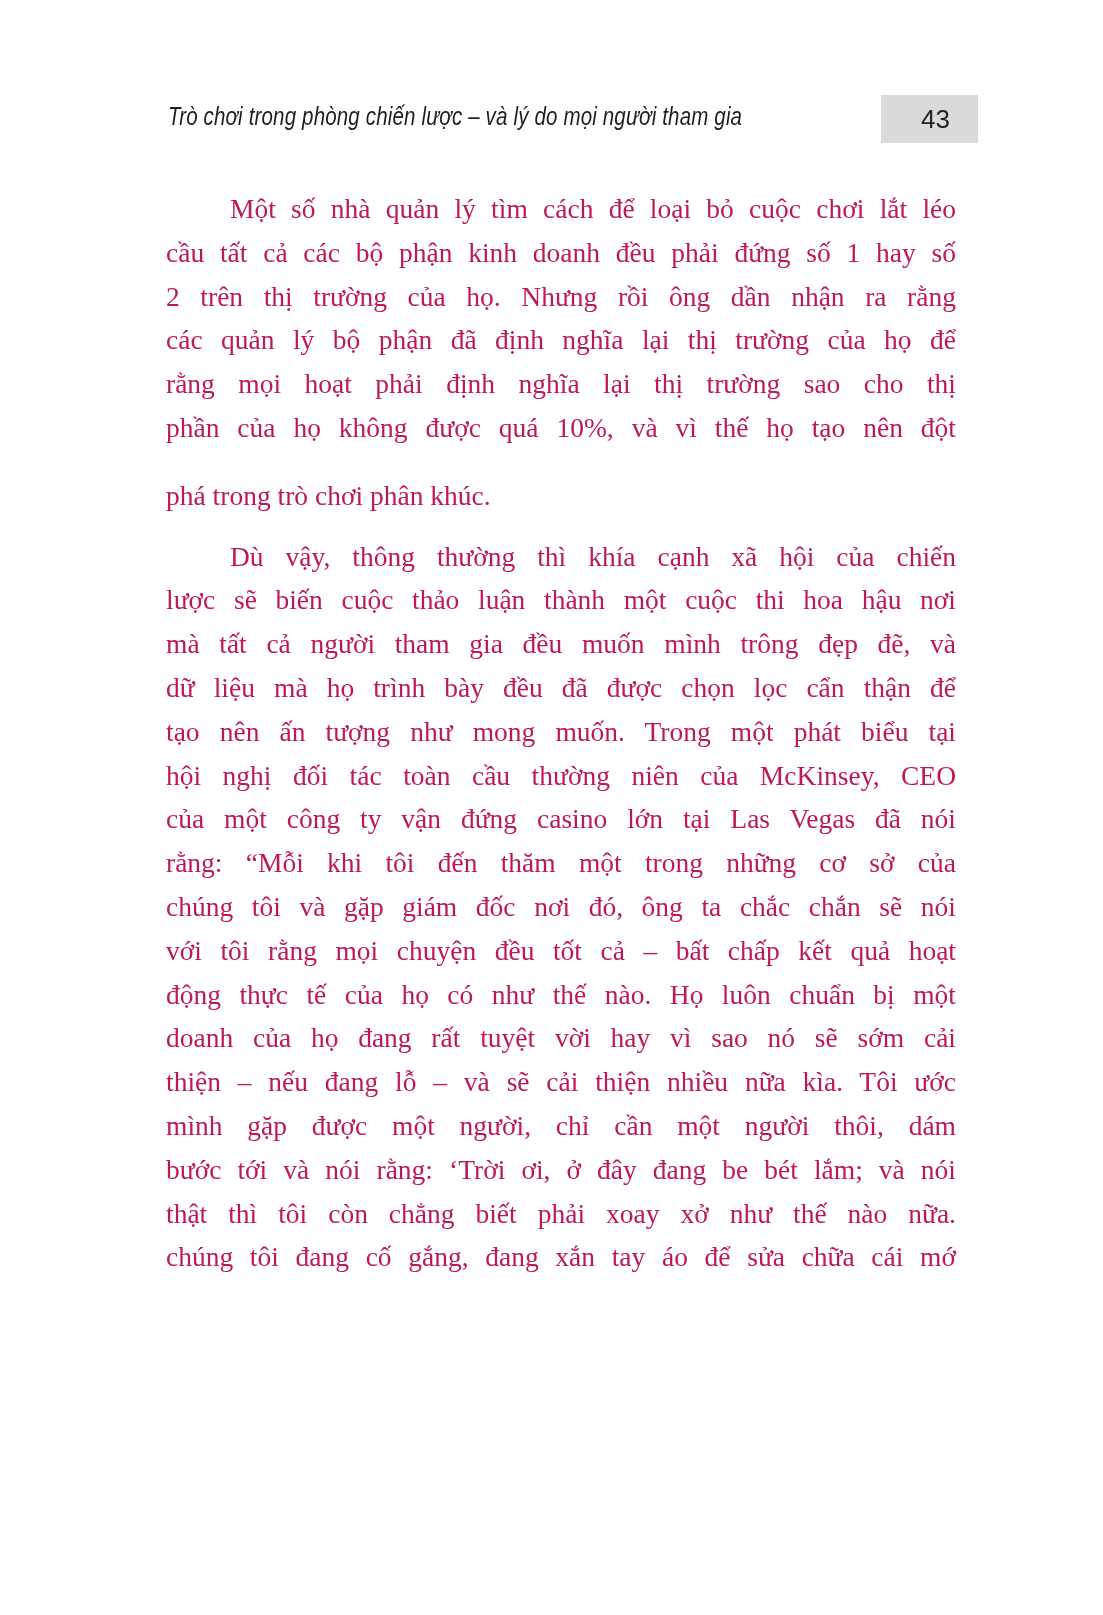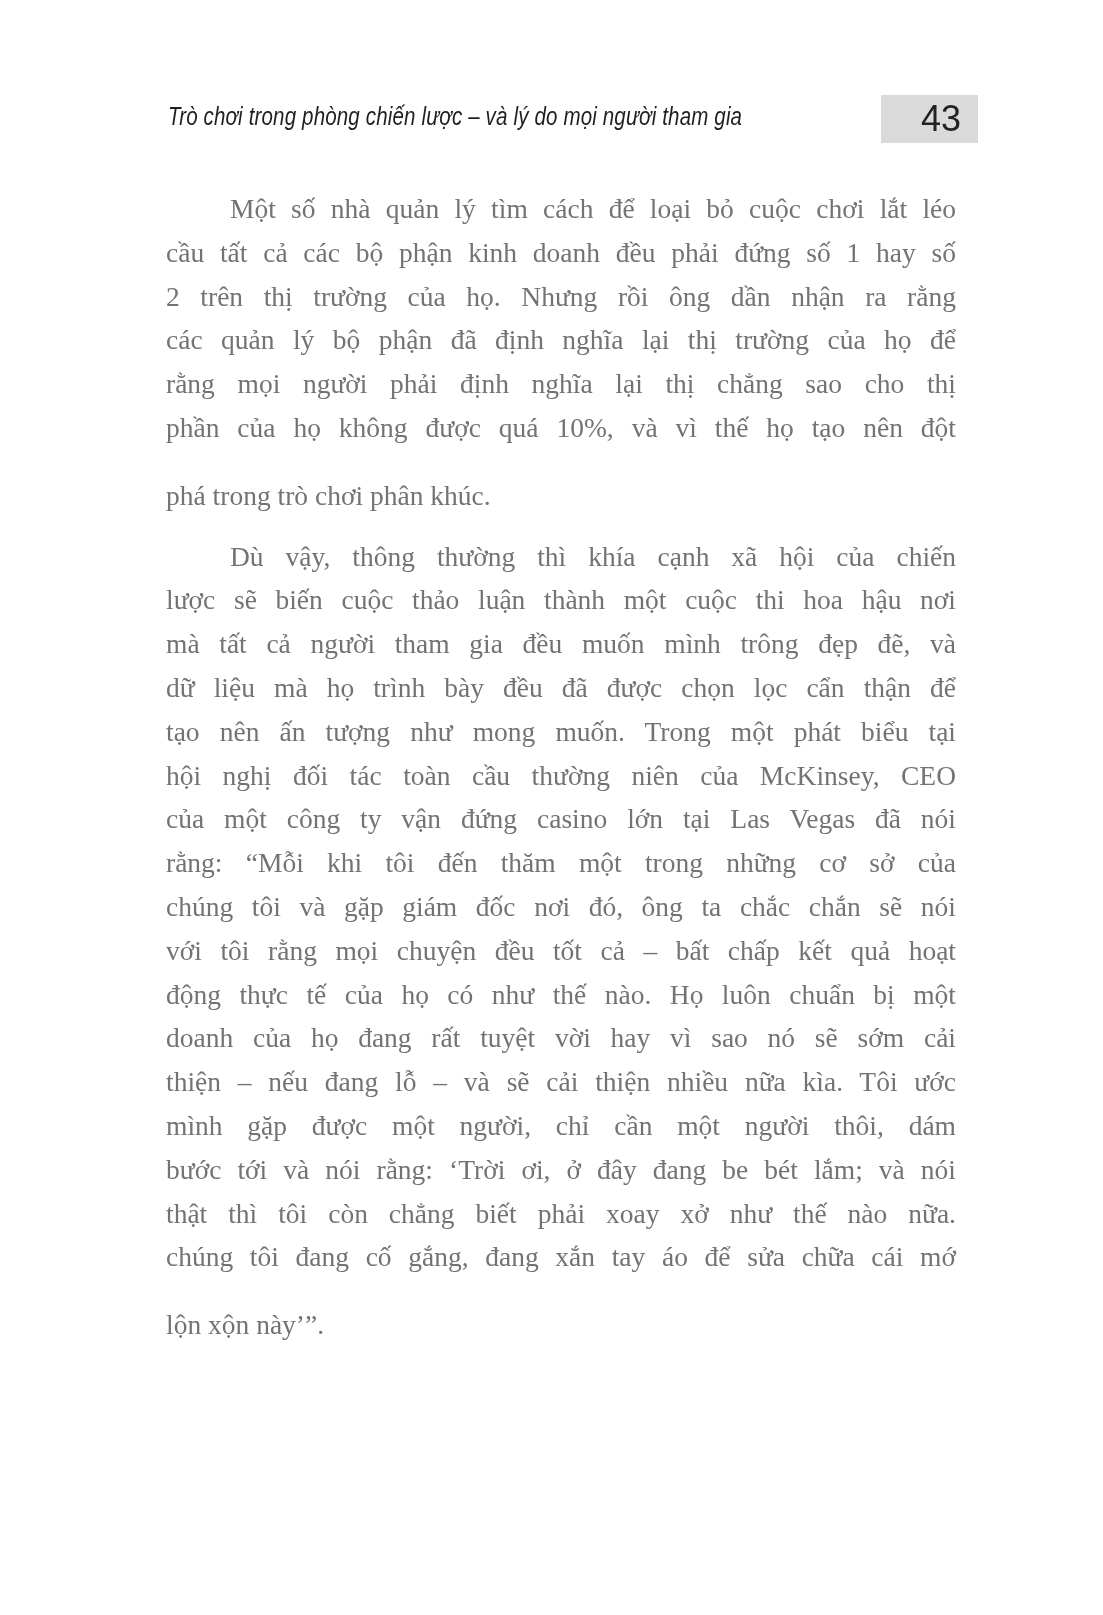--- a/index.html
+++ b/index.html
@@ -37,21 +37,21 @@
     top: 95px;
     width: 222px;
     height: 48px;
     background: #dadada;
   }
   .page-number {
     display: inline-block;
     padding-left: 40px;
     line-height: 48px;
     font-family: "Liberation Sans", "DejaVu Sans", sans-serif;
-    font-size: 36px;
+    font-size: 26px;
     color: #222222;
   }
   .text-block {
     position: absolute;
     left: 166px;
     top: 187px;
     width: 790px;
   }
   .paragraph {
     margin: 0;
@@ -60,21 +60,21 @@
   .paragraph + .paragraph {
     margin-top: 17px;
   }
   .text-line {
     font-size: 27.5px;
     line-height: 43.8px;
     height: 43.8px;
     white-space: nowrap;
     text-align: justify;
     text-align-last: justify;
-    color: #737373;
+    color: #be185d;
   }
   .text-line.first {
     text-indent: 64px;
   }
   .text-line.last {
     text-align-last: left;
     white-space: normal;
     margin-top: 24px;
   }
 </style>
@@ -88,21 +88,21 @@
   <div class="page-number-box">
     <span class="page-number">43</span>
   </div>
 
   <div class="text-block" id="text-block">
       <div class="paragraph">
         <div class="text-line first">Một số nhà quản lý tìm cách để loại bỏ cuộc chơi lắt léo</div>
         <div class="text-line">cầu tất cả các bộ phận kinh doanh đều phải đứng số 1 hay số</div>
         <div class="text-line">2 trên thị trường của họ. Nhưng rồi ông dần nhận ra rằng</div>
         <div class="text-line">các quản lý bộ phận đã định nghĩa lại thị trường của họ để</div>
-        <div class="text-line">rằng mọi người phải định nghĩa lại thị chẳng sao cho thị</div>
+        <div class="text-line">rằng mọi hoạt phải định nghĩa lại thị trường sao cho thị</div>
         <div class="text-line">phần của họ không được quá 10%, và vì thế họ tạo nên đột</div>
         <div class="text-line last">phá trong trò chơi phân khúc.</div>
       </div>
       <div class="paragraph">
         <div class="text-line first">Dù vậy, thông thường thì khía cạnh xã hội của chiến</div>
         <div class="text-line">lược sẽ biến cuộc thảo luận thành một cuộc thi hoa hậu nơi</div>
         <div class="text-line">mà tất cả người tham gia đều muốn mình trông đẹp đẽ, và</div>
         <div class="text-line">dữ liệu mà họ trình bày đều đã được chọn lọc cẩn thận để</div>
         <div class="text-line">tạo nên ấn tượng như mong muốn. Trong một phát biểu tại</div>
         <div class="text-line">hội nghị đối tác toàn cầu thường niên của McKinsey, CEO</div>
@@ -110,17 +110,16 @@
         <div class="text-line">rằng: “Mỗi khi tôi đến thăm một trong những cơ sở của</div>
         <div class="text-line">chúng tôi và gặp giám đốc nơi đó, ông ta chắc chắn sẽ nói</div>
         <div class="text-line">với tôi rằng mọi chuyện đều tốt cả – bất chấp kết quả hoạt</div>
         <div class="text-line">động thực tế của họ có như thế nào. Họ luôn chuẩn bị một</div>
         <div class="text-line">doanh của họ đang rất tuyệt vời hay vì sao nó sẽ sớm cải</div>
         <div class="text-line">thiện – nếu đang lỗ – và sẽ cải thiện nhiều nữa kìa. Tôi ước</div>
         <div class="text-line">mình gặp được một người, chỉ cần một người thôi, dám</div>
         <div class="text-line">bước tới và nói rằng: ‘Trời ơi, ở đây đang be bét lắm; và nói</div>
         <div class="text-line">thật thì tôi còn chẳng biết phải xoay xở như thế nào nữa.</div>
         <div class="text-line">chúng tôi đang cố gắng, đang xắn tay áo để sửa chữa cái mớ</div>
-        <div class="text-line last">lộn xộn này’”.</div>
       </div>
     </div>
 
 </div>
 
 </body></html>

